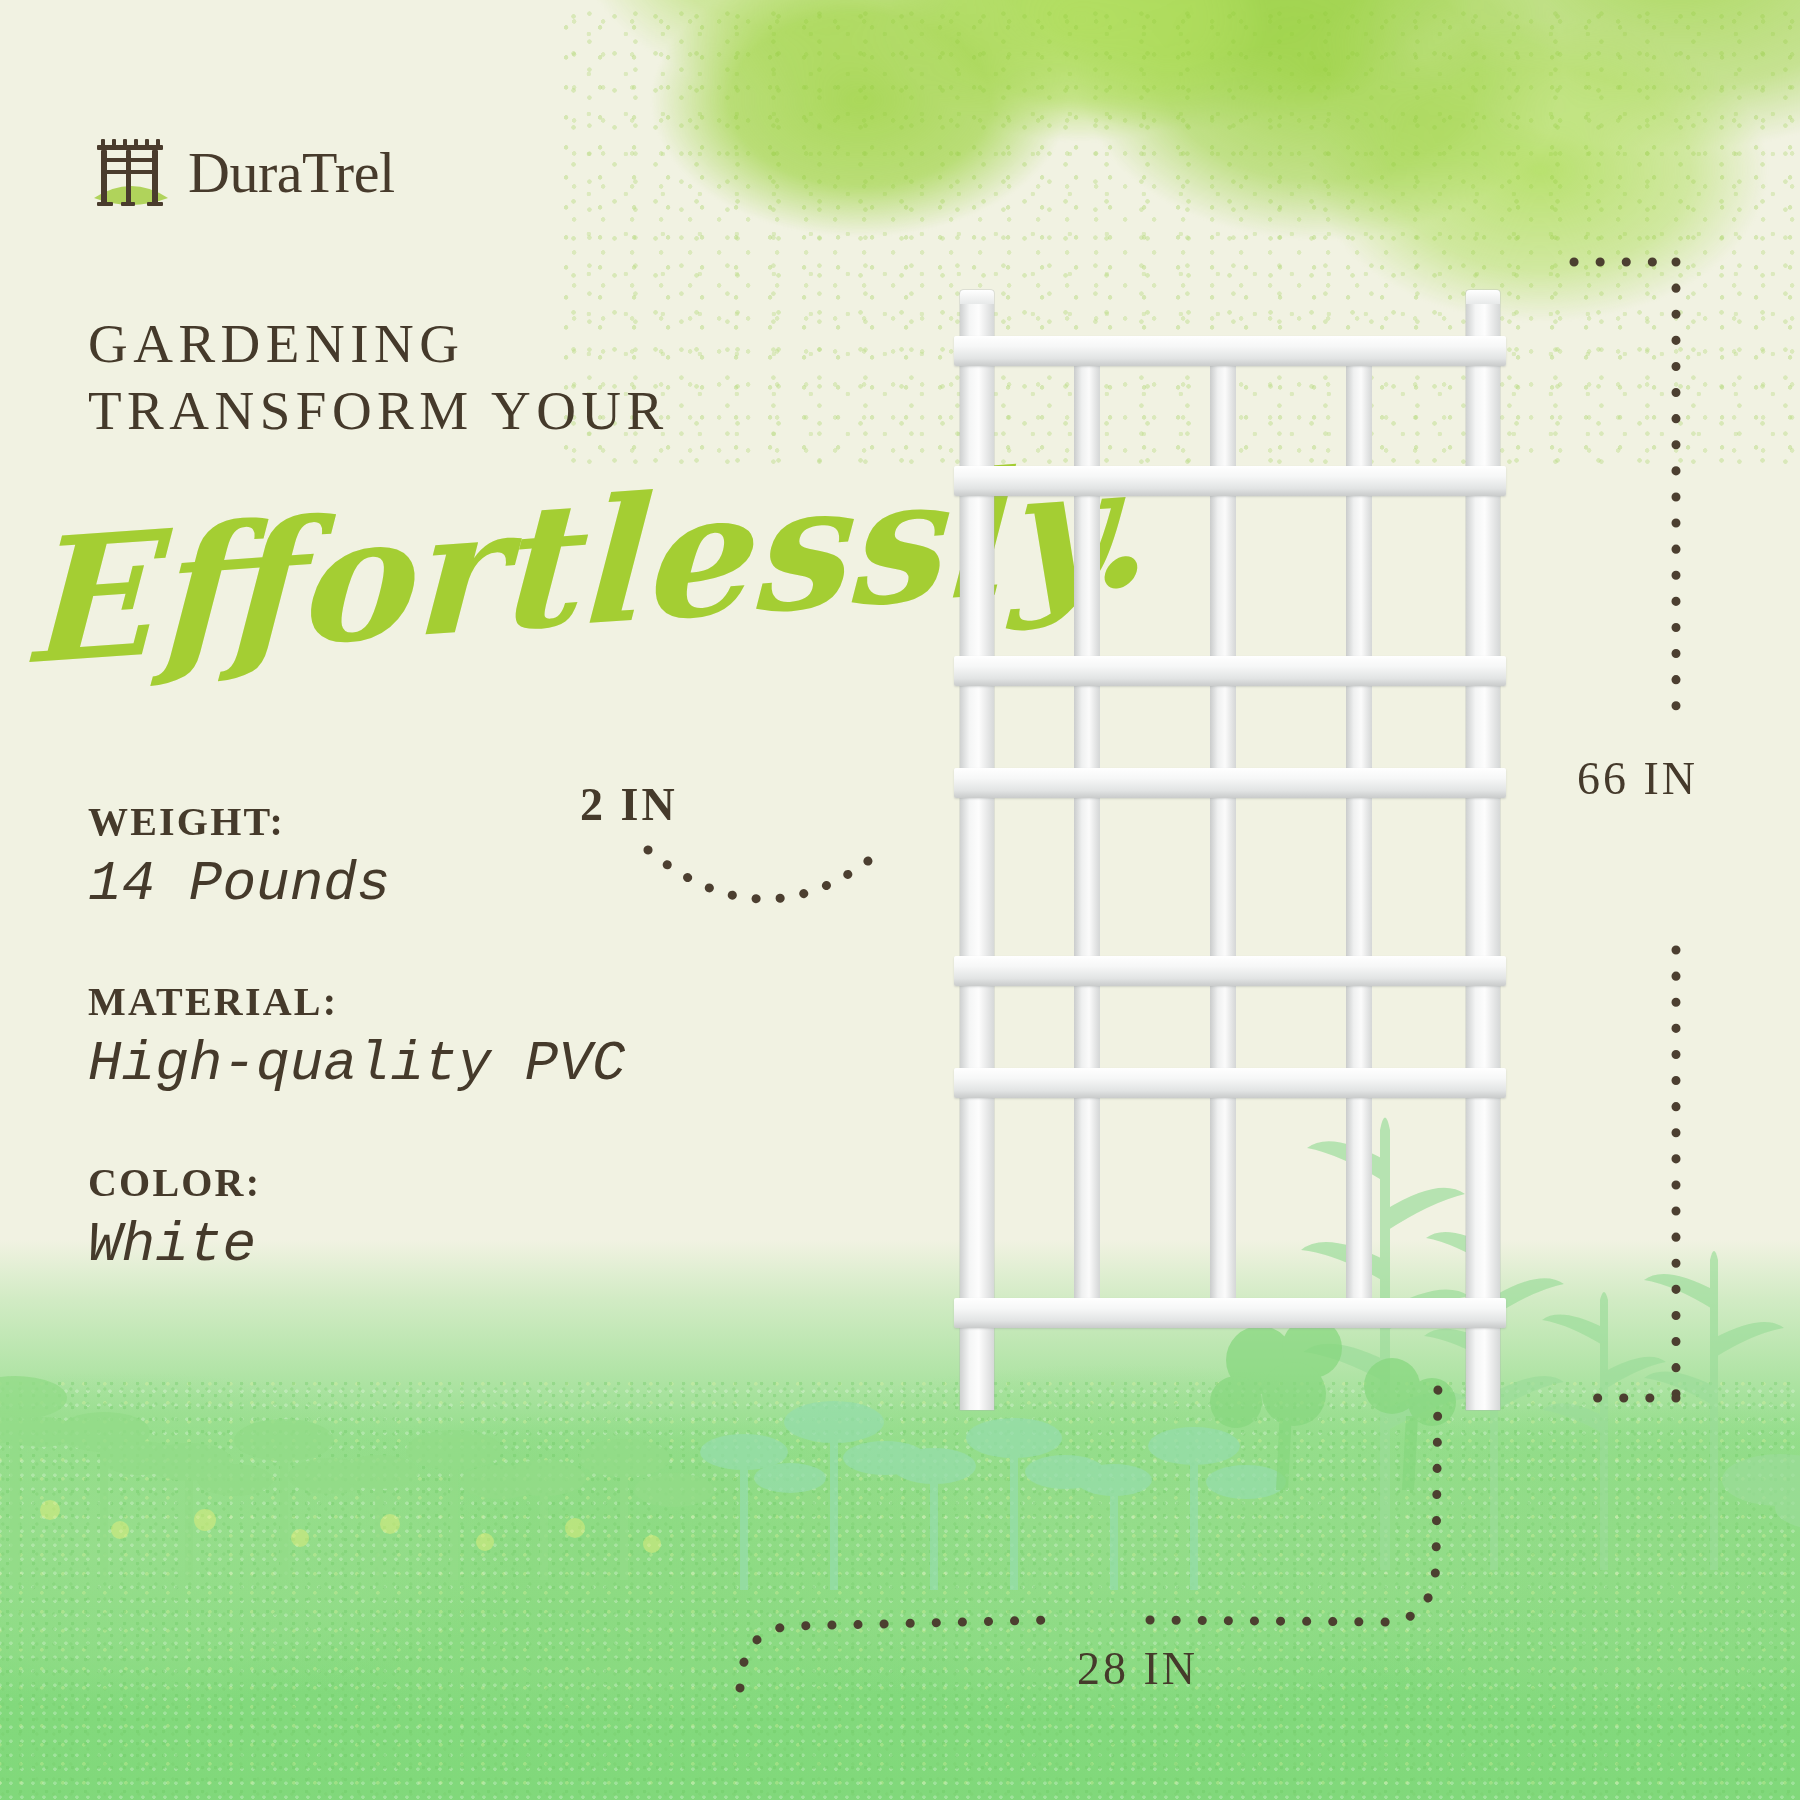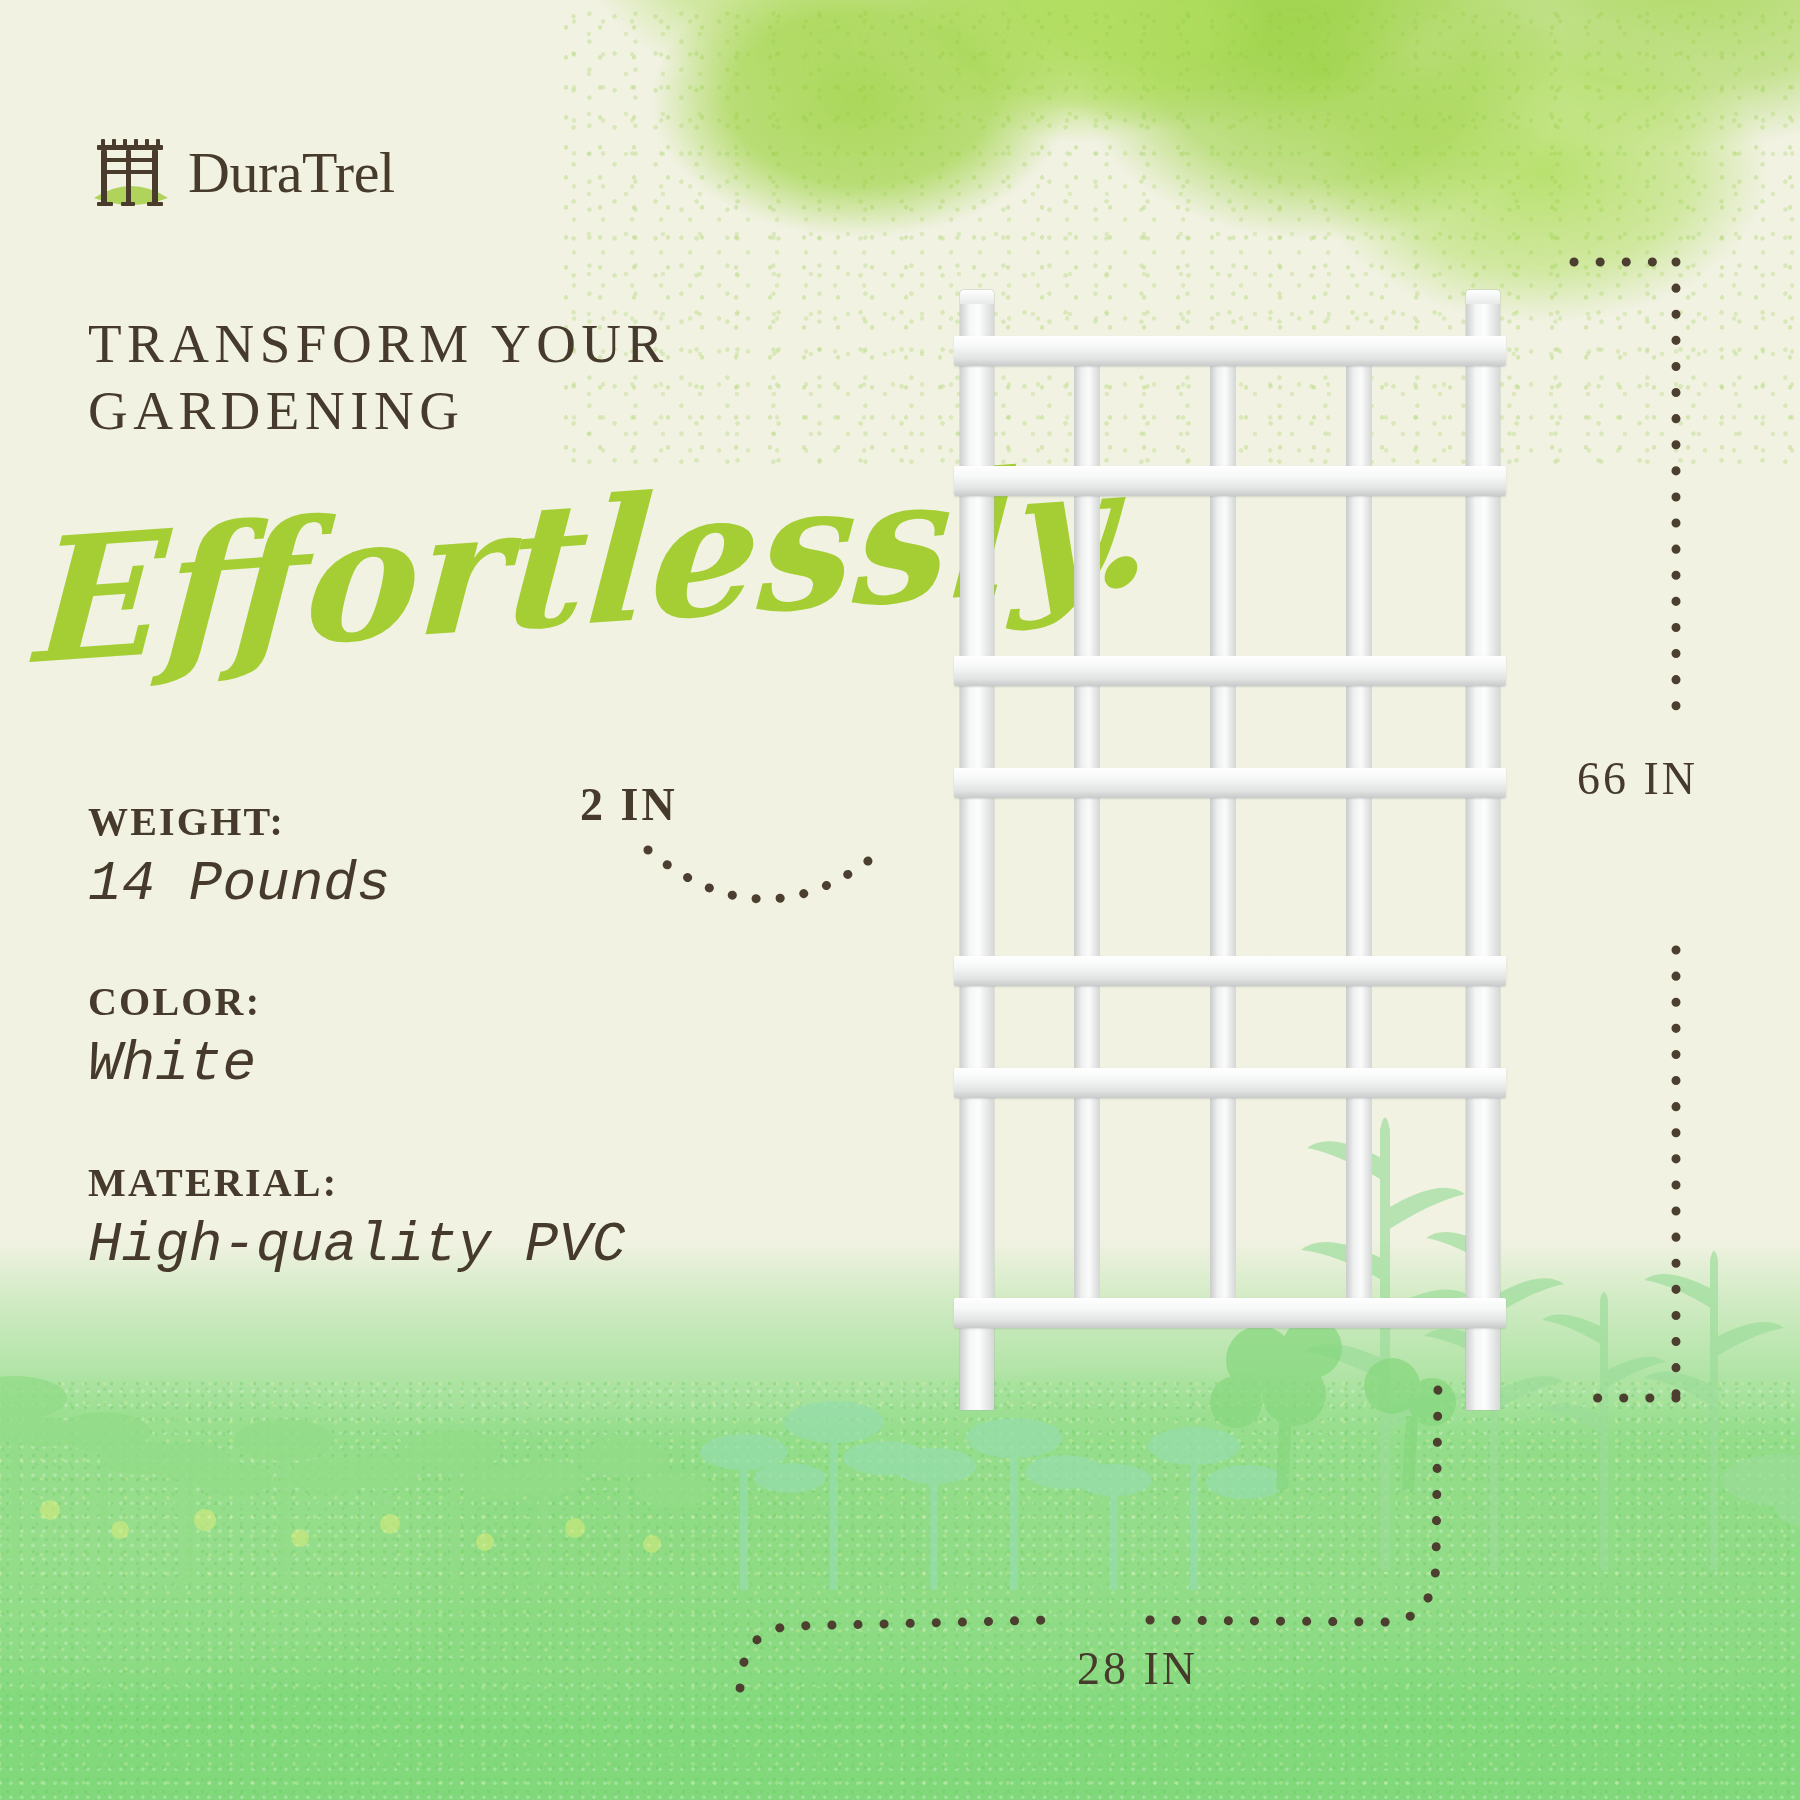--- a/index.html
+++ b/index.html
@@ -288,42 +288,42 @@
           <rect x="9" y="72" width="16" height="4" rx="1"></rect>
           <rect x="59" y="72" width="16" height="4" rx="1"></rect>
           <rect x="33" y="72" width="14" height="4" rx="1"></rect>
         </g>
       </svg>
     </div>
     <div id="logo-text">DuraTrel</div>
   </div>
 
   <div id="headline">
+    <div>GARDENING</div>
     <div>TRANSFORM YOUR</div>
-    <div>GARDENING</div>
   </div>
 
   <div id="script-word">
     <svg viewBox="0 0 790 270" preserveAspectRatio="xMinYMid meet">
       <text id="script-text" x="10" y="190" transform="rotate(-4 10 190) skewX(-8)">Effortlessly.</text>
     </svg>
   </div>
 
   <div id="specs">
     <div class="spec">
       <div class="spec-label">WEIGHT:</div>
       <div class="spec-value">14 Pounds</div>
     </div>
     <div class="spec">
+      <div class="spec-label">MATERIAL:</div>
+      <div class="spec-value">High-quality PVC</div>
+    </div>
+    <div class="spec">
       <div class="spec-label">COLOR:</div>
       <div class="spec-value">White</div>
-    </div>
-    <div class="spec">
-      <div class="spec-label">MATERIAL:</div>
-      <div class="spec-value">High-quality PVC</div>
     </div>
   </div>
 
   <div id="trellis">
     <div class="post" id="post-left">
       <div class="post-cap"></div>
     </div>
     <div class="post" id="post-right">
       <div class="post-cap"></div>
     </div>

